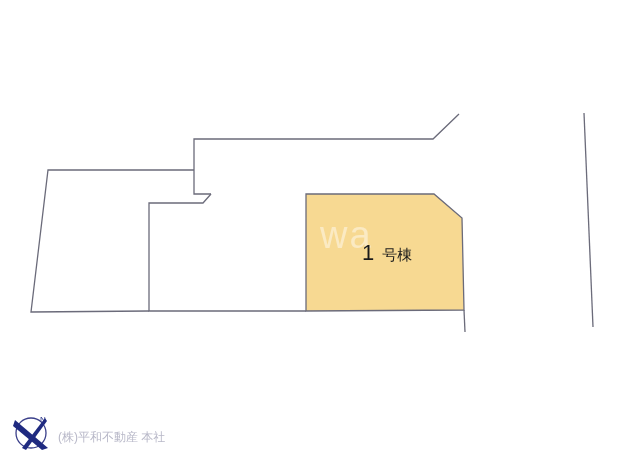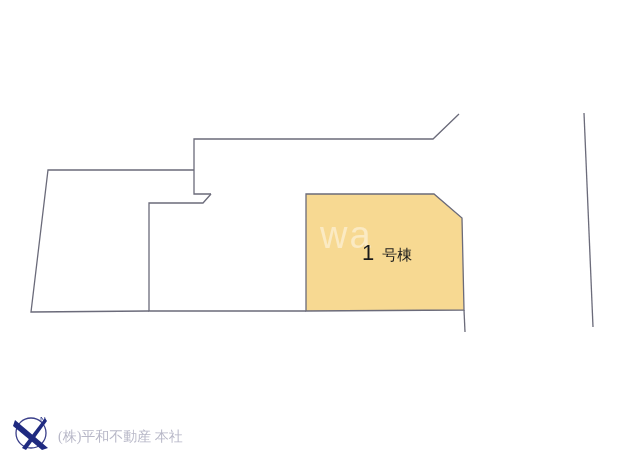--- a/index.html
+++ b/index.html
@@ -7,22 +7,22 @@
            font-family: "DejaVu Sans", sans-serif; }
     #plan { position: absolute; left: 0; top: 0; width: 620px; height: 465px; }
     .lot-label { position: absolute; left: 362px; top: 240px; color: #1a1a1a;
                  display: flex; align-items: baseline; }
     .lot-num { font-size: 22px; font-family: "Liberation Sans", sans-serif; }
     .lot-suffix { font-size: 15px; margin-left: 8px; }
     .watermark { position: absolute; left: 320px; top: 214px; font-size: 38px;
                  color: rgba(255,255,255,0.45); font-family: "Liberation Sans", sans-serif;
                  letter-spacing: 2px; }
     .footer { position: absolute; left: 12px; top: 412px; display: flex; align-items: center; }
-    .company { color: #b8b8c8; font-size: 14px; margin-left: 6px; margin-top: 10px;
-               font-family: Liberation Serif, serif; }
+    .company { color: #b8b8c8; font-size: 12px; margin-left: 6px; margin-top: 10px;
+               font-family: Liberation Sans, sans-serif; }
   </style>
 </head>
 <body>
 
 <svg id="plan" viewBox="0 0 620 465" xmlns="http://www.w3.org/2000/svg">
   <g fill="none" stroke="#6b6b7a" stroke-width="1.3">
 
     <path d="M194,170 L48,170 L31,312 L149,311"></path>
 
     <path d="M459,114 L433,139 L194,139 L194,194 L211,194"></path>

